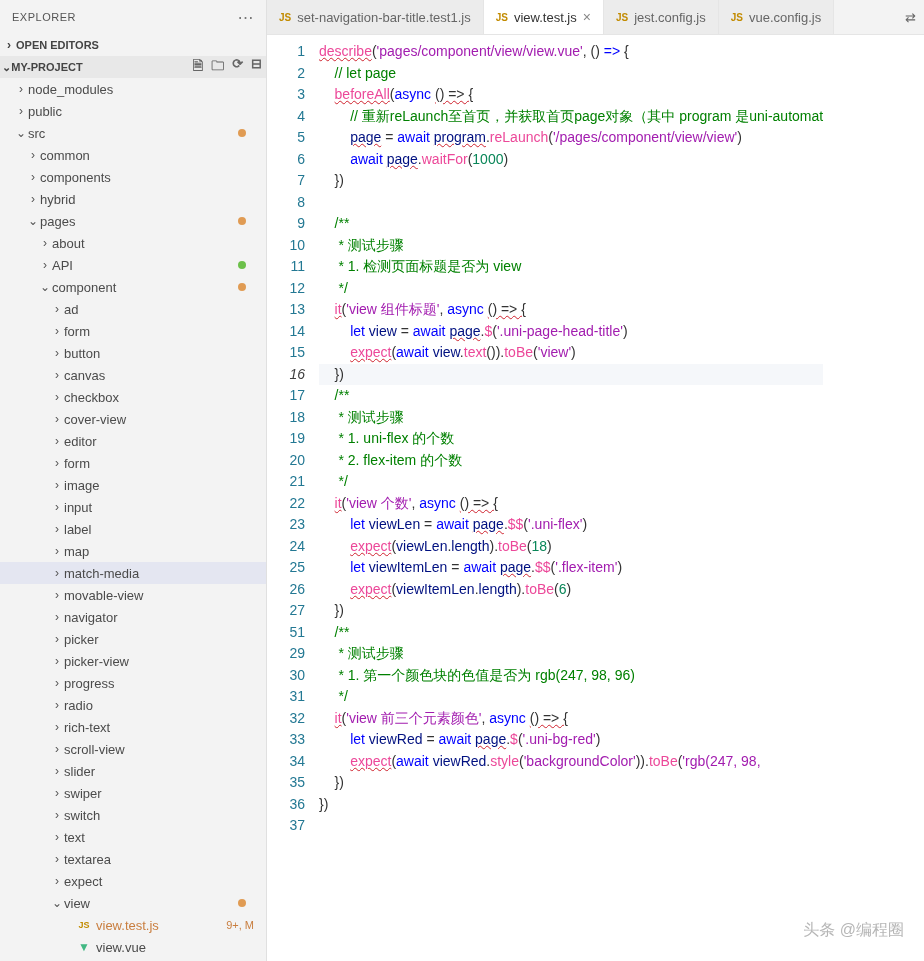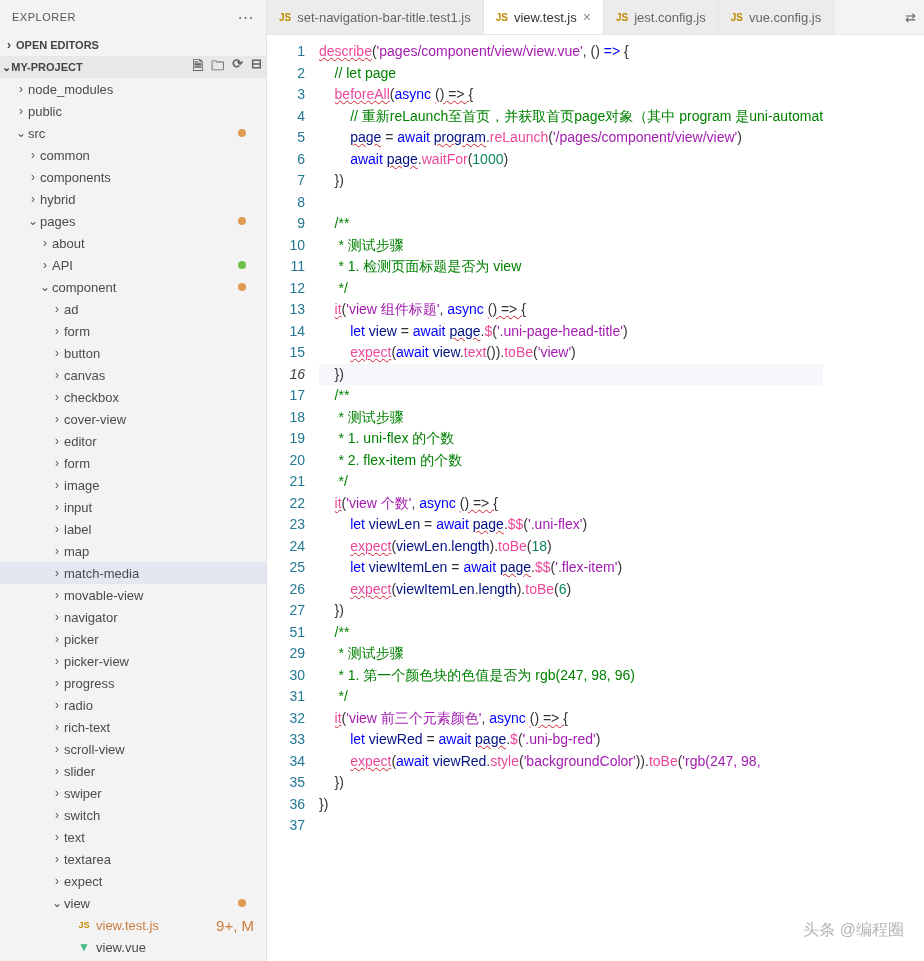--- a/index.html
+++ b/index.html
@@ -12,21 +12,21 @@
 .project-header { display: flex; align-items: center; justify-content: space-between; padding: 2px 4px 2px 2px; font-size: 11px; font-weight: bold; color: #444; height: 22px; background: #e8e8e8; }
 .project-actions { display: flex; gap: 8px; color: #666; font-size: 13px; }
 .tree { flex: 1; overflow-y: auto; }
 .tree-item { display: flex; align-items: center; height: 22px; cursor: pointer; color: #4b4b4b; font-size: 13px; position: relative; }
 .tree-item.selected { background: #e4e6f1; }
 .tree-item .chev { width: 14px; text-align: center; color: #555; font-size: 12px; }
 .tree-item .icon { width: 16px; margin-right: 4px; text-align: center; font-size: 12px; }
 .tree-item .dot { position: absolute; right: 20px; width: 8px; height: 8px; border-radius: 50%; }
 .dot.orange { background: #e09b53; }
 .dot.green { background: #6cc04a; }
-.status-tag { position: absolute; right: 12px; font-size: 15px; color: #c97e3f; }
+.status-tag { position: absolute; right: 12px; font-size: 11px; color: #c97e3f; }
 .editor-area { flex: 1; display: flex; flex-direction: column; overflow: hidden; }
 .tabs { display: flex; height: 35px; background: #f3f3f3; border-bottom: 1px solid #e5e5e5; align-items: stretch; }
 .tab { display: flex; align-items: center; padding: 0 12px; gap: 6px; font-size: 13px; color: #666; border-right: 1px solid #e5e5e5; cursor: pointer; background: #ececec; }
 .tab.active { background: #fff; color: #333; }
 .tab .js-icon { color: #c28b00; font-weight: bold; font-size: 10px; }
 .tab .close { color: #888; font-size: 14px; }
 .tab-actions { margin-left: auto; padding: 0 8px; display: flex; align-items: center; color: #666; }
 .code-area { flex: 1; display: flex; overflow: auto; background: #fff; font-family: Consolas, "Courier New", monospace; font-size: 14px; line-height: 1.55; }
 .gutter { width: 52px; text-align: right; padding: 6px 14px 6px 0; color: #237893; user-select: none; background: #fff; }
 .gutter .ln { height: 21.5px; }

